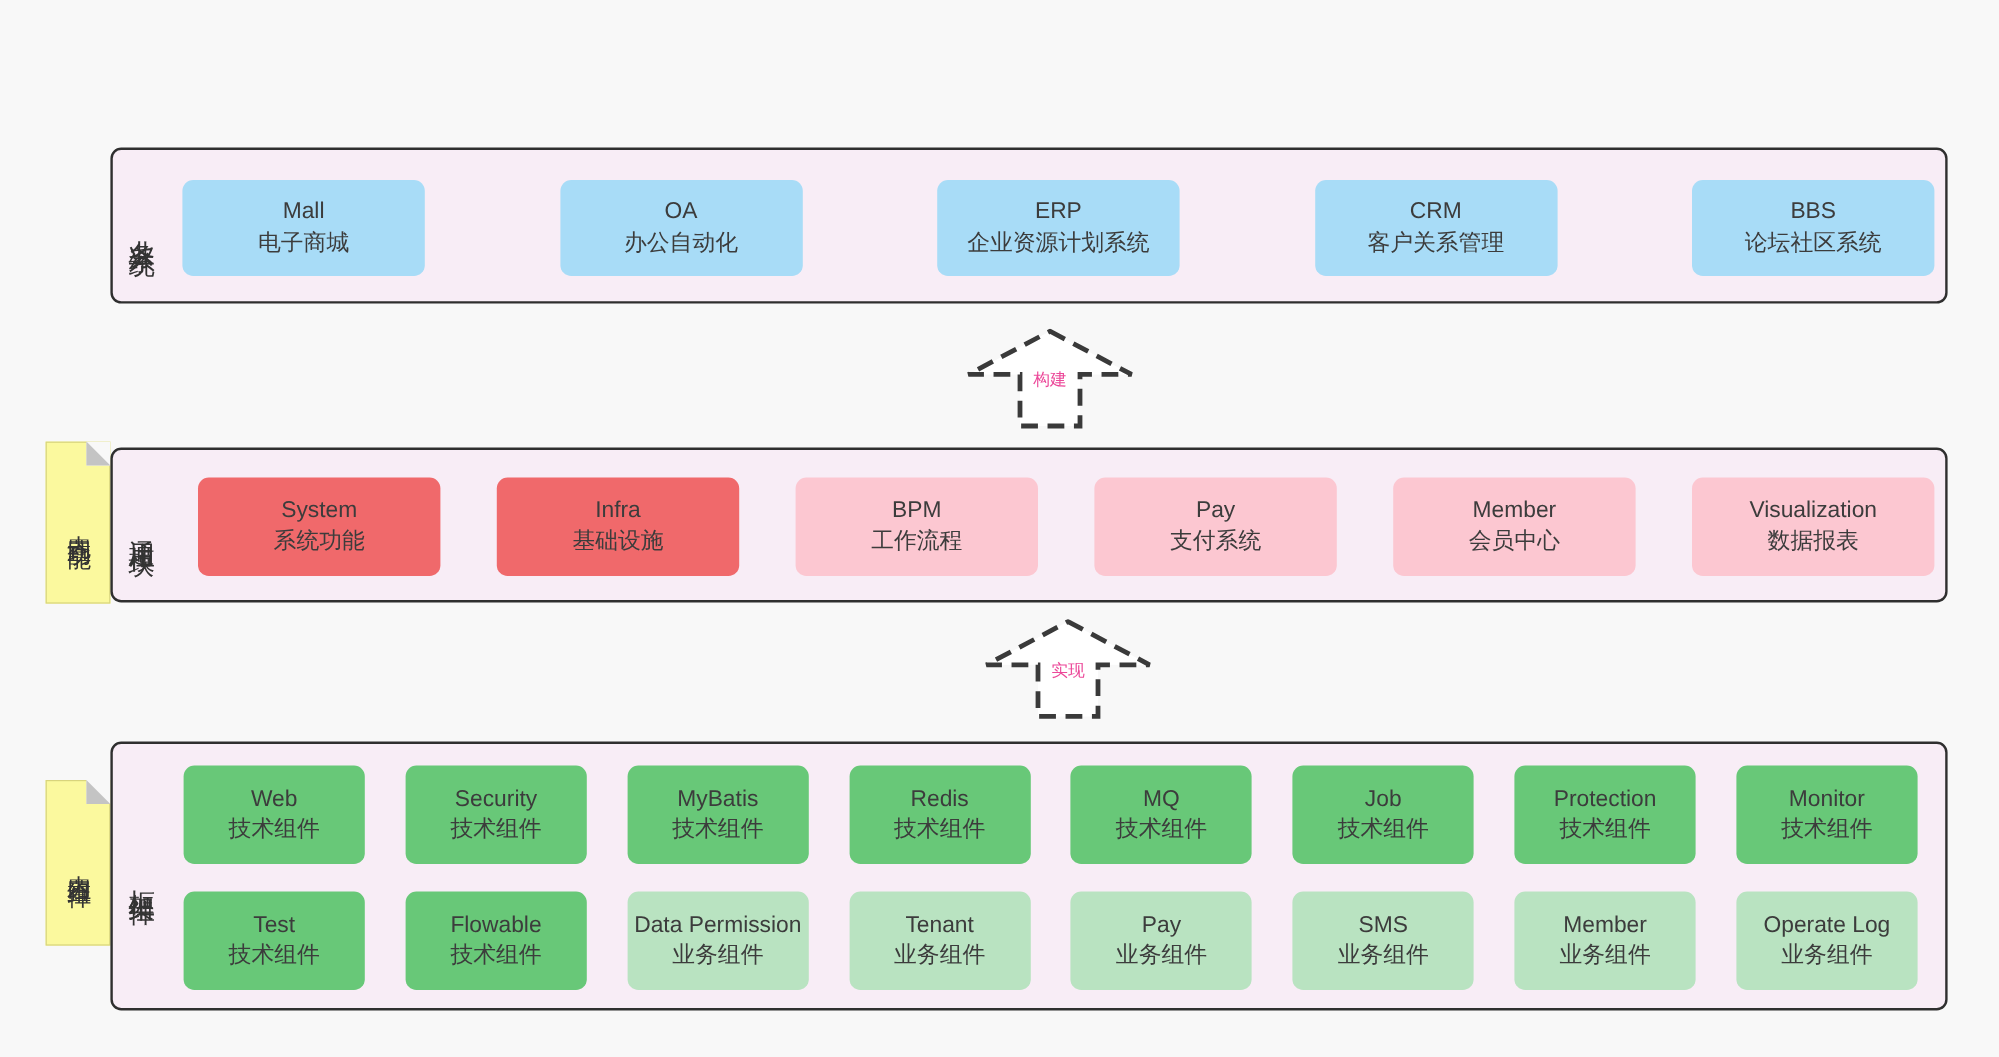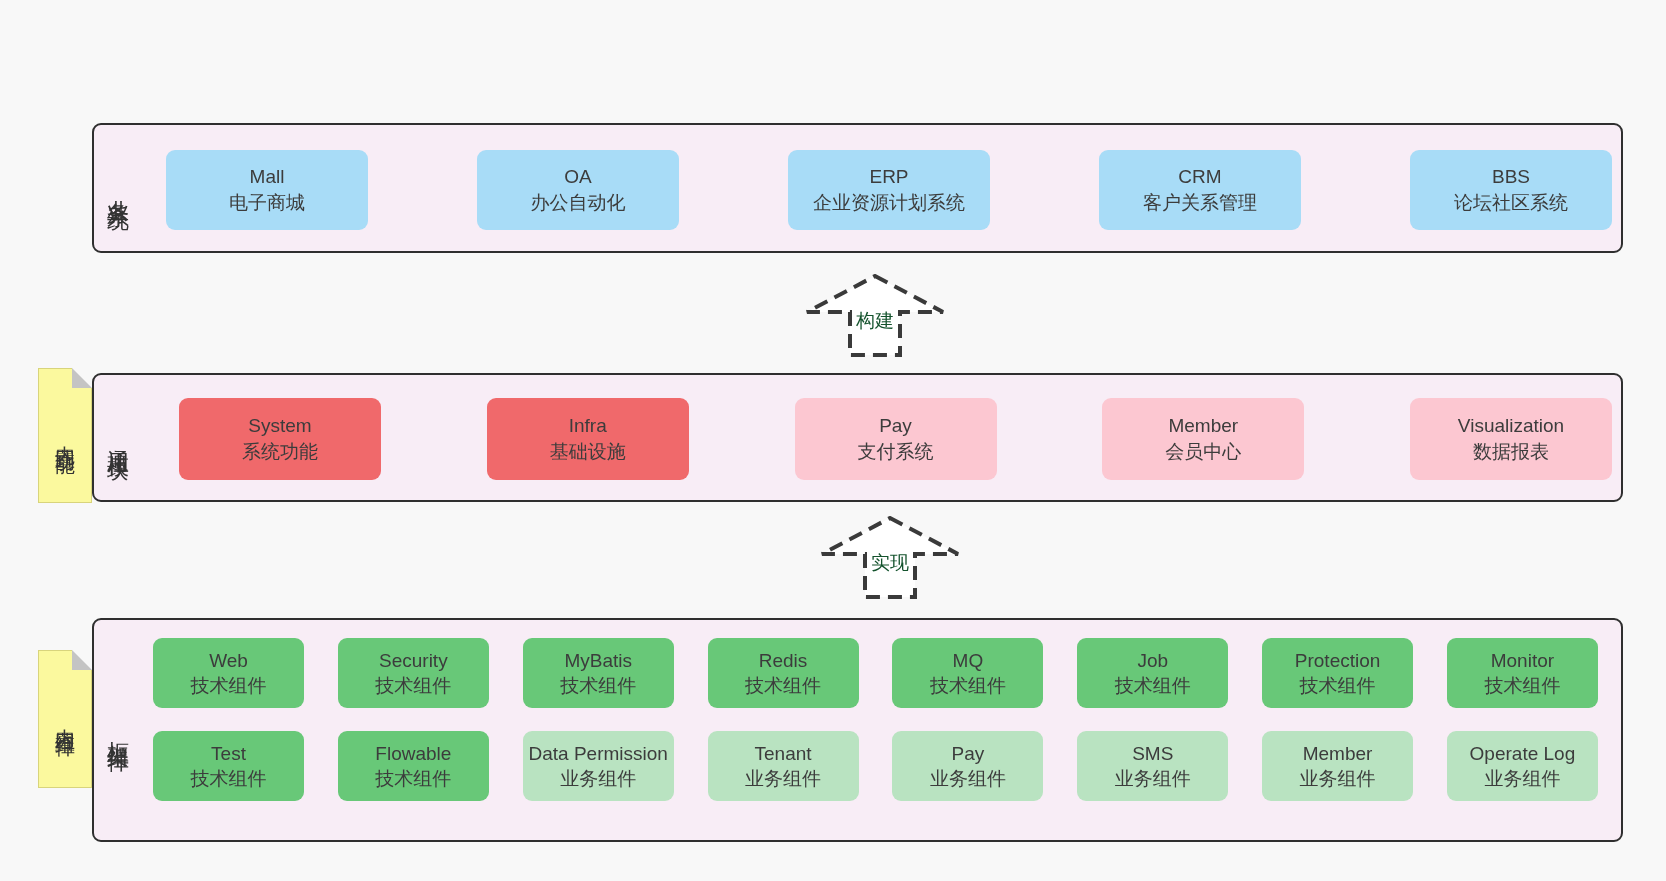--- a/index.html
+++ b/index.html
@@ -19,40 +19,40 @@
   .band-bottom { top:618px; height:224px; }
 
   .vlabel {
     position:absolute; left:11px; top:50%; transform:translateY(-50%);
     writing-mode:vertical-rl; text-orientation:upright;
     font-size:22px; line-height:26px; letter-spacing:3px; color:#333;
     white-space:nowrap;
   }
 
   .row {
-    position:absolute; left:72px; right:9px;
+    position:absolute; left:58px; right:9px;
     display:flex; justify-content:space-between;align-items:center;
   }
   .band-top .row { top:25px; }
   .band-mid .row { top:23px;margin-left:13px; }
 
   .grid8 {
     position:absolute; left:59px; right:23px; top:18px;
     display:grid; grid-template-columns:repeat(8,151px);
     justify-content:space-between; row-gap:23px;
   }
 
   .box {
     box-sizing:border-box; border-radius:9px; padding:2px 4px;
     display:flex; flex-direction:column; align-items:center; justify-content:center;
     text-align:center; font-size:19px; line-height:26px; color:#3c3c3c;
   }
   .row .box   { width:202px; height:80px; }
   .band-mid .row .box { height:82px; }
-  .grid8 .box { width:151px; height:70px; font-size:19px; line-height:25px; }
+  .grid8 .box { width:151px; height:82px; font-size:19px; line-height:25px; }
 
   .blue   { background:#a8dcf7; }
   .red    { background:#f0696b; }
   .pink   { background:#fcc7d1; }
   .green  { background:#68c878; }
   .lgreen { background:#b9e3c1; }
 
   
   .sticky {
     position:absolute; left:38px; width:54px; box-sizing:border-box;
@@ -71,21 +71,21 @@
     white-space:nowrap;
   }
 
   
   .arrow { position:absolute; width:140px; height:84px; }
   .arrow-build     { left:805px; top:274px; }
   .arrow-implement { left:820px; top:516px; }
   .arrow svg { display:block; }
   .alabel {
     position:absolute; left:50%; top:34px; transform:translateX(-50%);
-    background:#ffffff; padding:0 3px; font-size:19px; color:#14532d;
+    background:#ffffff; padding:0 3px; font-size:14px; color:#ec4899;
     white-space:nowrap;
   }
 </style>
 </head>
 <body>
 
 <div class="canvas">
 
   <section class="band band-top">
     <div class="vlabel">业务系统</div>
@@ -130,20 +130,24 @@
     <div class="row">
       <div class="box red">
         <div>System</div>
         <div>系统功能</div>
       </div>
       <div class="box red">
         <div>Infra</div>
         <div>基础设施</div>
       </div>
       <div class="box pink">
+        <div>BPM</div>
+        <div>工作流程</div>
+      </div>
+      <div class="box pink">
         <div>Pay</div>
         <div>支付系统</div>
       </div>
       <div class="box pink">
         <div>Member</div>
         <div>会员中心</div>
       </div>
       <div class="box pink">
         <div>Visualization</div>
         <div>数据报表</div>

